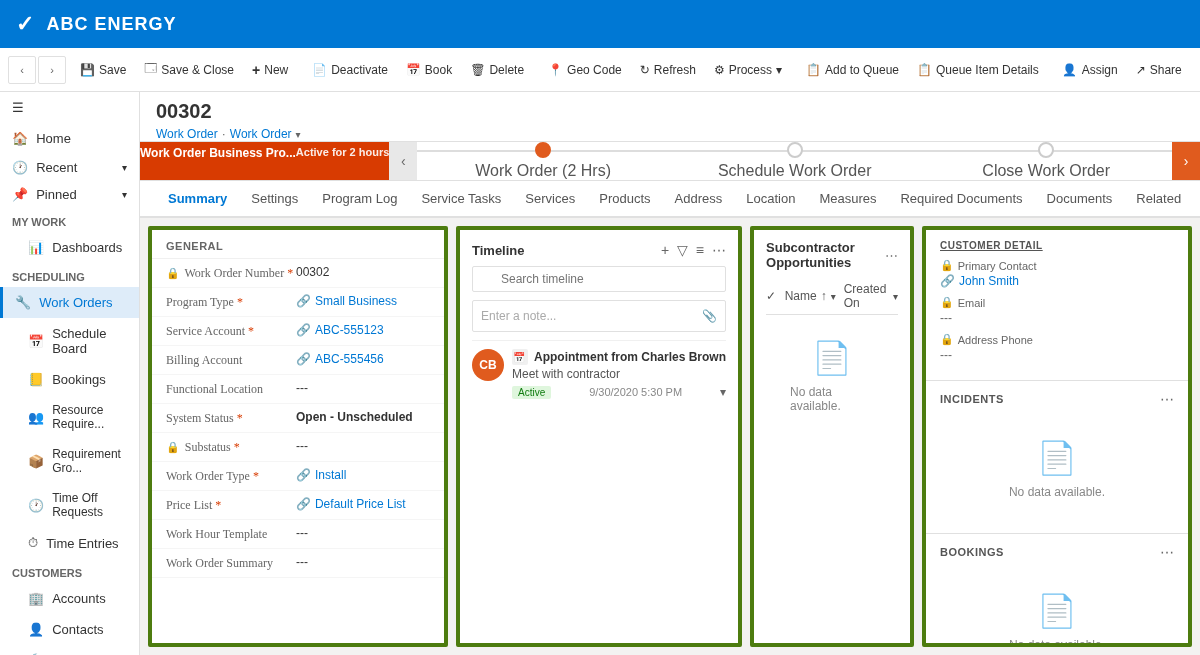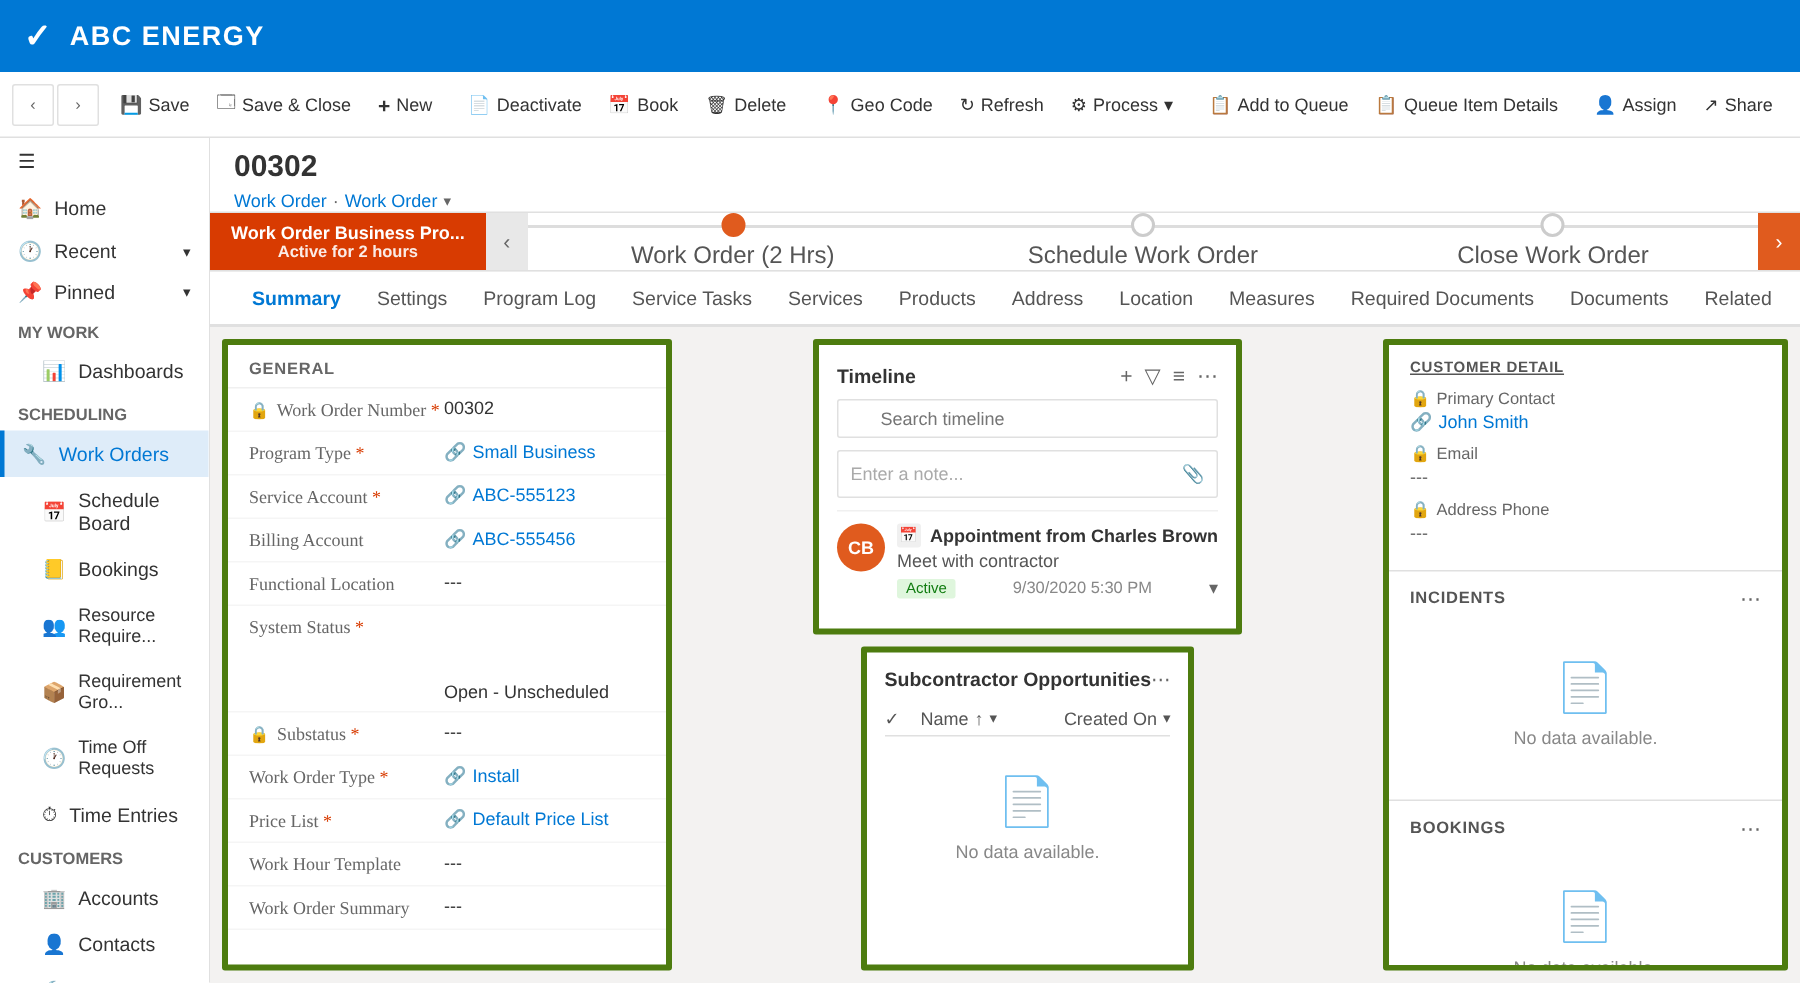--- a/index.html
+++ b/index.html
@@ -34,44 +34,44 @@
     .record-header { background: white; padding: 8px 16px 0; border-bottom: 1px solid #e0e0e0; }
     .record-title-row { display: flex; align-items: center; gap: 8px; margin-bottom: 4px; }
     .record-title { font-size: 20px; font-weight: 600; color: #333; }
     .breadcrumb { font-size: 12px; color: #666; display: flex; align-items: center; gap: 4px; }
     .breadcrumb a { color: #0078d4; text-decoration: none; }
 
     
     .stage-bar-container { display: flex; align-items: stretch; background: white; border-bottom: 1px solid #e0e0e0; position: relative; }
     .stage-nav-btn { width: 28px; background: #e8e8e8; border: none; cursor: pointer; display: flex; align-items: center; justify-content: center; font-size: 14px; color: #666; flex-shrink: 0; }
     .stage-bar { flex: 1; display: flex; align-items: center; padding: 0; overflow: hidden; }
-    .work-order-promo { background: #d83b01; color: white; padding: 4px 14px; font-size: 12px; min-width: 160px; display: flex; flex-direction: column; justify-content: center; text-align: center; }
+    .work-order-promo { background: #d83b01; color: white; padding: 4px 0; font-size: 12px; min-width: 160px; display: flex; flex-direction: row; justify-content: center; text-align: center; }
     .promo-title { font-weight: 600; font-size: 12px; }
     .promo-sub { font-size: 11px; opacity: 0.9; font-weight: bold; }
 
     
     .tabs-bar { background: white; display: flex; align-items: center; border-bottom: 2px solid #e0e0e0; padding: 0 16px; overflow-x: auto; }
     .tab { padding: 10px 12px; cursor: pointer; font-size: 13px; color: #555; white-space: nowrap; border-bottom: 2px solid transparent; margin-bottom: -2px; }
     .tab.active { color: #0078d4; border-bottom: 2px solid #0078d4; font-weight: 600; }
 
     
     .panels { display: flex; flex: 1; overflow: hidden; gap: 8px; padding: 8px; background: #f3f2f1; }
     .panel { background: white; border: 4px solid #4d7c0f; border-radius: 2px; overflow-y: auto; }
     .panel-left { width: 300px; flex-shrink: 0; }
-    .panel-middle { flex: 1; display: flex; flex-direction: column; gap: 8px; min-width: 0; align-items: center; }
+    .panel-middle { flex: 1; display: flex; flex-direction: row; gap: 8px; min-width: 0; }
     .panel-right { width: 270px; flex-shrink: 0; }
 
     
     .panel-section-title { font-size: 11px; font-weight: 600; color: #666; padding: 10px 14px 6px; text-transform: uppercase; letter-spacing: 0.5px; border-bottom: 1px solid #f0f0f0; }
     .field-row { display: flex; align-items: flex-start; padding: 6px 14px; border-bottom: 1px solid #f5f5f5; }
     .field-label { width: 130px; flex-shrink: 0; color: #666; font-size: 12px; padding-top: 1px; font-family: Liberation Serif, serif; }
     .field-req { color: #d83b01; margin-right: 2px; }
     .field-value { flex: 1; font-size: 12px; color: #333; }
     .field-value.link { color: #0078d4; cursor: pointer; display: flex; align-items: center; gap: 4px; }
-    .field-value.bold { font-weight: 400; margin-top: 44px; }
+    .field-value.bold { font-weight: 700; }
     .timeline-header { display: flex; align-items: center; justify-content: space-between; margin-bottom: 8px; }
     .timeline-title { font-size: 13px; font-weight: 600; }
     .timeline-actions { display: flex; gap: 8px; color: #666; font-size: 14px; }
     .timeline-search { width: 100%; border: 1px solid #e0e0e0; border-radius: 2px; padding: 5px 8px 5px 28px; font-size: 12px; color: #aaa; position: relative; }
     .search-wrapper { position: relative; margin-bottom: 8px; }
     .search-icon-inside { position: absolute; left: 8px; top: 50%; transform: translateY(-50%); color: #aaa; font-size: 13px; }
     .note-area { border: 1px solid #e0e0e0; border-radius: 2px; padding: 8px; font-size: 12px; color: #aaa; margin-bottom: 8px; display: flex; justify-content: space-between; }
     .timeline-entry { display: flex; gap: 8px; padding: 8px 0; border-top: 1px solid #f0f0f0; }
     .avatar-circle { width: 32px; height: 32px; border-radius: 50%; background: #e05b1e; color: white; display: flex; align-items: center; justify-content: center; font-size: 12px; font-weight: 600; flex-shrink: 0; }
     .entry-content { flex: 1; }

